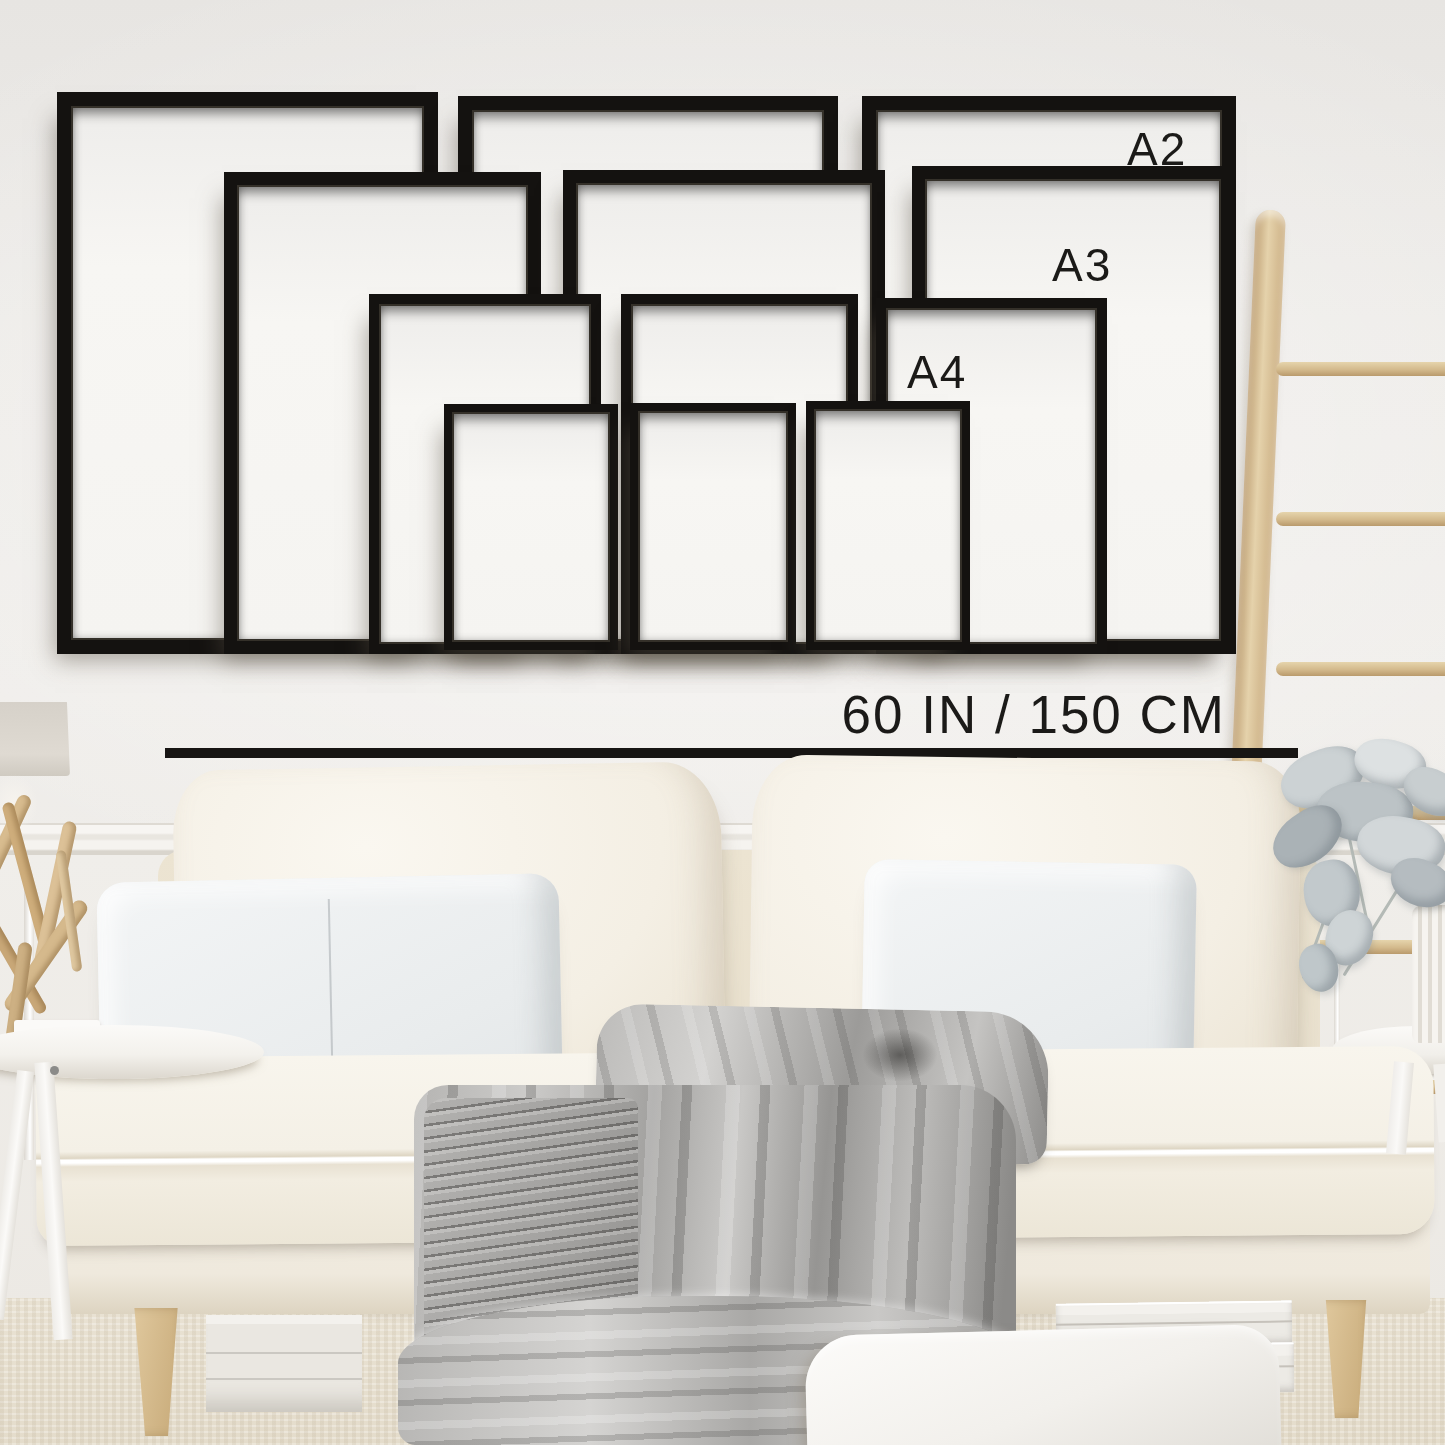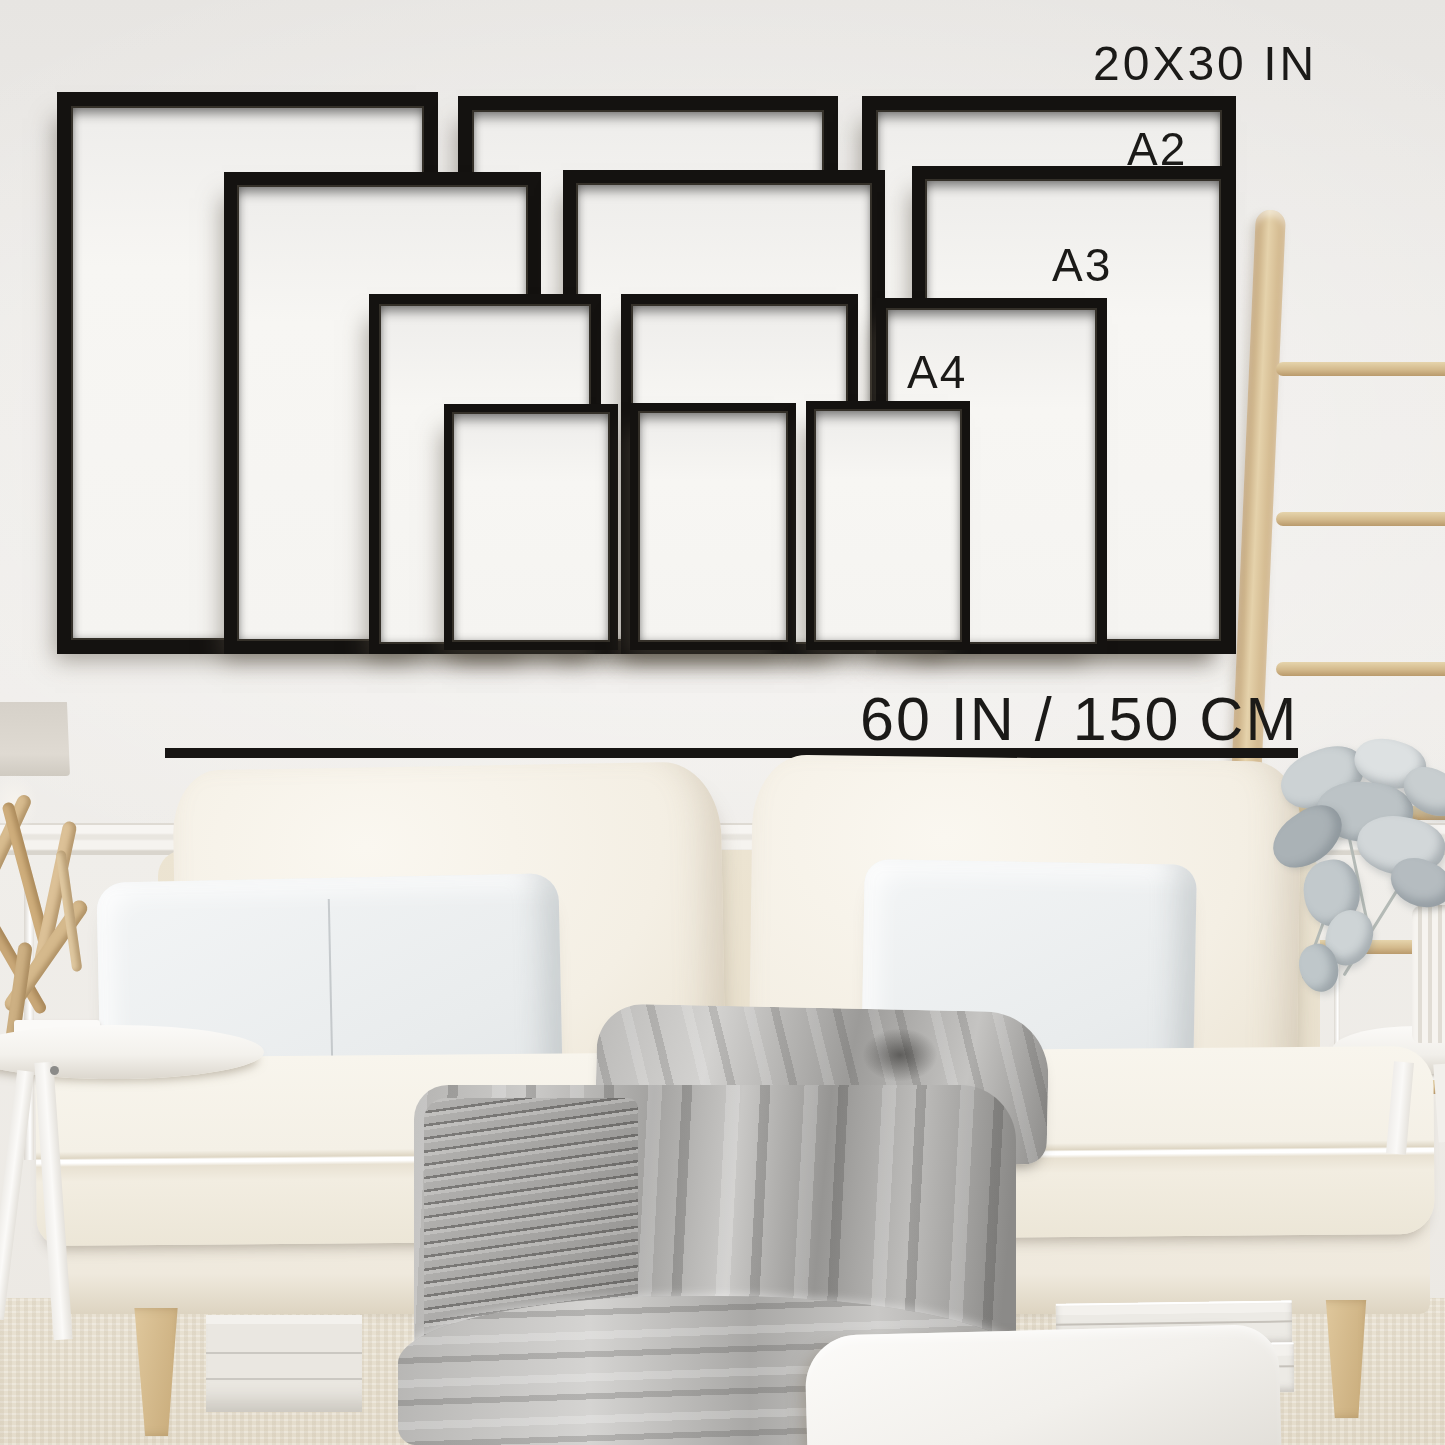--- a/index.html
+++ b/index.html
@@ -53,21 +53,21 @@
   .f11{left:630px;top:403px;width:166px;height:247px;}
   .f12{left:806px;top:401px;width:164px;height:249px;}
 
   
   .lbl{position:absolute;z-index:6;font-weight:400;white-space:nowrap;color:#1b1a18;}
   .l-top{left:1093px;top:36px; font-size:48px;letter-spacing:3px;}
   .l-a2 {left:1127px;top:122px;font-size:46px;letter-spacing:2px;}
   .l-a3 {left:1052px;top:238px;font-size:46px;letter-spacing:2px;}
   .l-a4 {left:907px; top:345px;font-size:46px;letter-spacing:2px;}
   .l-sofa{left:174px;top:676px;font-size:55px;letter-spacing:3px;}
-  .l-width{left:860px;top:684px;width:390px;text-align:right;font-size:61px;letter-spacing:2px;}
+  .l-width{left:836px;top:684px;width:390px;text-align:right;font-size:53px;letter-spacing:2px;}
   .underline{left:165px;top:748px;width:1133px;height:10px;background:#171513;z-index:6;}
 
   
   .floor{left:0;top:1298px;width:1445px;height:147px;z-index:7;
     background:
       repeating-linear-gradient(90deg,rgba(186,172,146,.18) 0 4px,rgba(255,255,255,0) 4px 8px),
       repeating-linear-gradient(0deg,rgba(255,255,255,.28) 0 2px,rgba(255,255,255,0) 2px 6px),
       linear-gradient(180deg,#e9e2d3,#e4dccb);}
   .floor-shadow{left:50px;top:1296px;width:1390px;height:30px;z-index:7;
     background:radial-gradient(50% 100% at 50% 0%,rgba(110,98,80,.35),rgba(110,98,80,0));}
@@ -230,21 +230,20 @@
   <div class="frame s4 f10">
       <div class="mat"></div>
     </div>
   <div class="frame s4 f11">
       <div class="mat"></div>
     </div>
   <div class="frame s4 f12">
       <div class="mat"></div>
     </div>
 
-  <div class="lbl l-top">20X30 IN</div>
   <div class="lbl l-a2">A2</div>
   <div class="lbl l-a3">A3</div>
   <div class="lbl l-a4">A4</div>
   <div class="lbl l-width">60 IN / 150 CM</div>
   <div class="abs underline"></div>
 
   <div class="abs floor"></div>
   <div class="abs floor-shadow"></div>
 
   <div class="abs table-r-top"></div>

